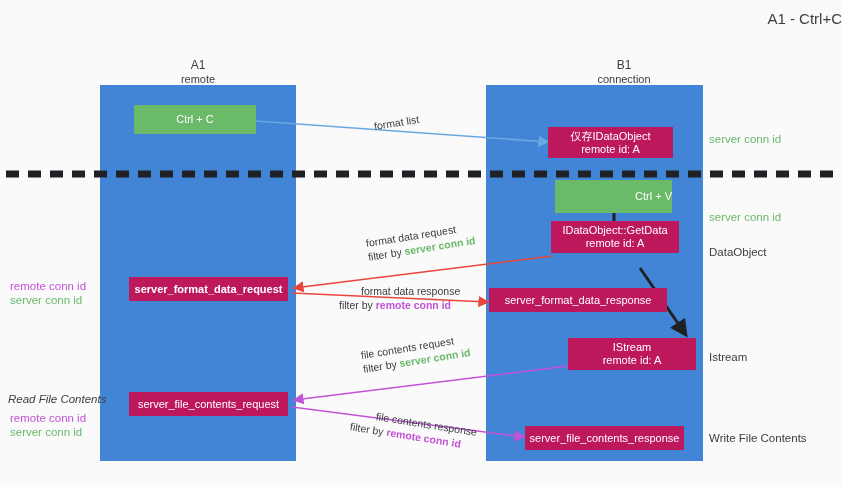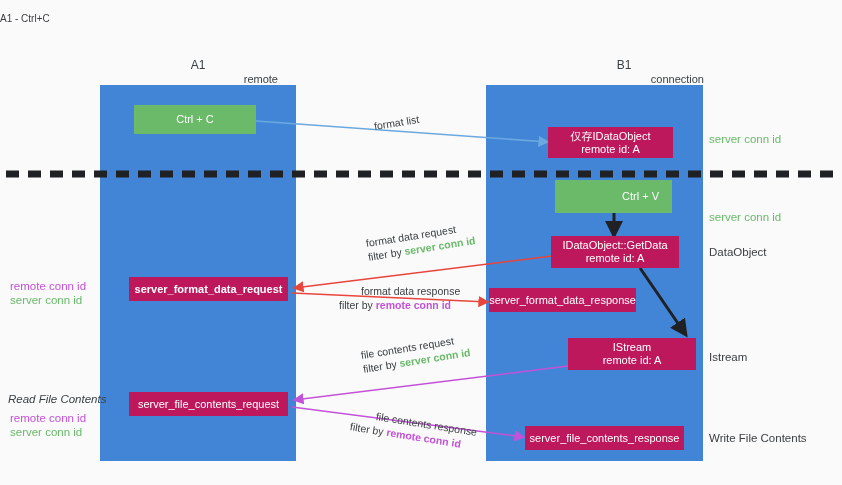--- a/index.html
+++ b/index.html
@@ -22,48 +22,48 @@
     width: 842px;
     height: 485px;
   }
 
   .abs { position: absolute; }
 
   
   .title-block {
     left: 0; top: 9px;
     width: 842px;
-    text-align: left;
-    font-size: 10px;
+    text-align: right;
+    font-size: 15px;
     line-height: 19px;
     color: #3c4043;
   }
 
   
   .col-head {
     text-align: center;
     font-size: 12px;
     line-height: 14px;
     color: #3c4043;
   }
   .col-head .big { font-size: 12px; }
-  .col-head .sub { font-size: 11px; text-align: right; }
+  .col-head .sub { font-size: 11px; }
 
   
   .node {
     box-sizing: border-box;
     display: flex;
     flex-direction: column;
     align-items: center;
     justify-content: center;
     color: #ffffff;
     font-size: 11px;
     line-height: 13px;
     text-align: center;
-    padding: 2px 13px;
+    padding: 2px 0;
   }
   .node.green { background: #6aba6a; }
   .node.orange { background: #be185d; }
   .node .l2 { font-size: 11px; }
 
   
   .side-label {
     font-size: 11.5px;
     line-height: 14px;
     white-space: nowrap;
@@ -145,35 +145,35 @@
 
 <div class="abs node orange" style="left:548px; top:127px; width:125px; height:31px;">
   <div>仅存IDataObject</div>
   <div class="l2">remote id: A</div>
 </div>
 
 <div class="abs node green" style="left:555px; top:180px; width:117px; height:33px;align-items:flex-end;">
   <div>Ctrl + V</div>
 </div>
 
-<div class="abs node orange" style="left:551px; top:236px; width:128px; height:32px;">
+<div class="abs node orange" style="left:551px; top:221px; width:128px; height:32px;">
   <div>IDataObject::GetData</div>
   <div class="l2">remote id: A</div>
 </div>
 
 <div class="abs node orange" style="left:568px; top:338px; width:128px; height:32px;">
   <div>IStream</div>
   <div class="l2">remote id: A</div>
 </div>
 
 <div class="abs node orange" style="left:129px; top:277px; width:159px; height:24px;font-weight:bold;">
   <div>server_format_data_request</div>
 </div>
 
-<div class="abs node orange" style="left:489px; top:288px; width:147px; height:24px;">
+<div class="abs node orange" style="left:489px; top:288px; width:178px; height:24px;">
   <div>server_format_data_response</div>
 </div>
 
 <div class="abs node orange" style="left:129px; top:392px; width:159px; height:24px;">
   <div>server_file_contents_request</div>
 </div>
 
 <div class="abs node orange" style="left:525px; top:426px; width:159px; height:24px;">
   <div>server_file_contents_response</div>
 </div>

